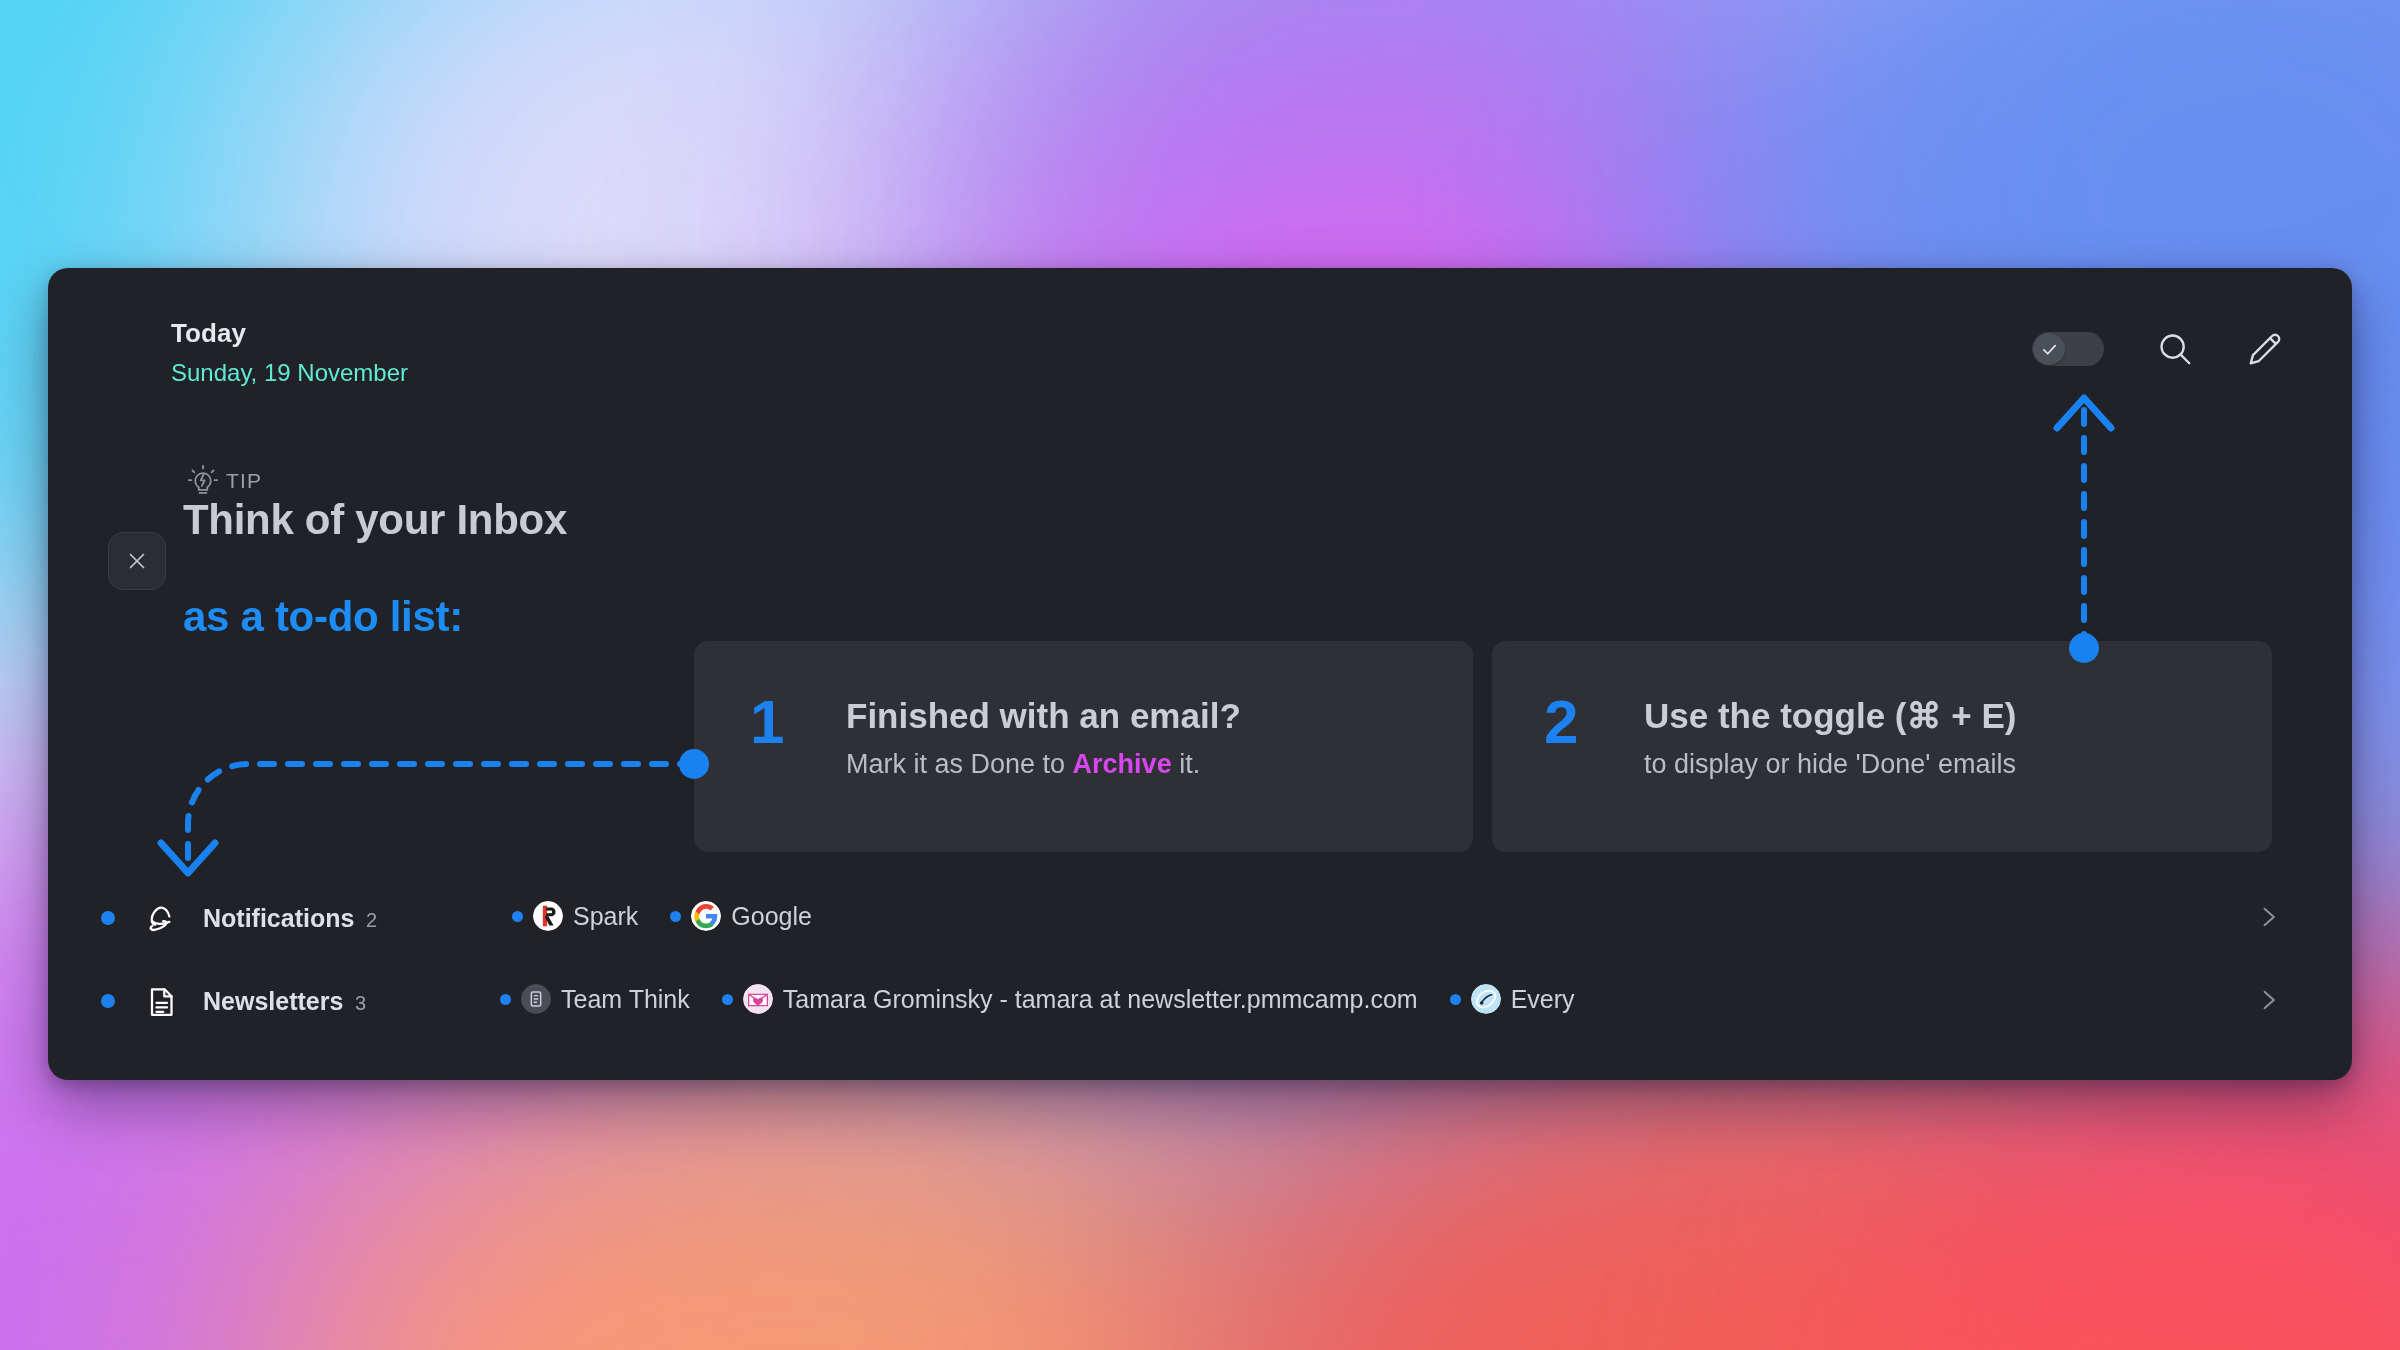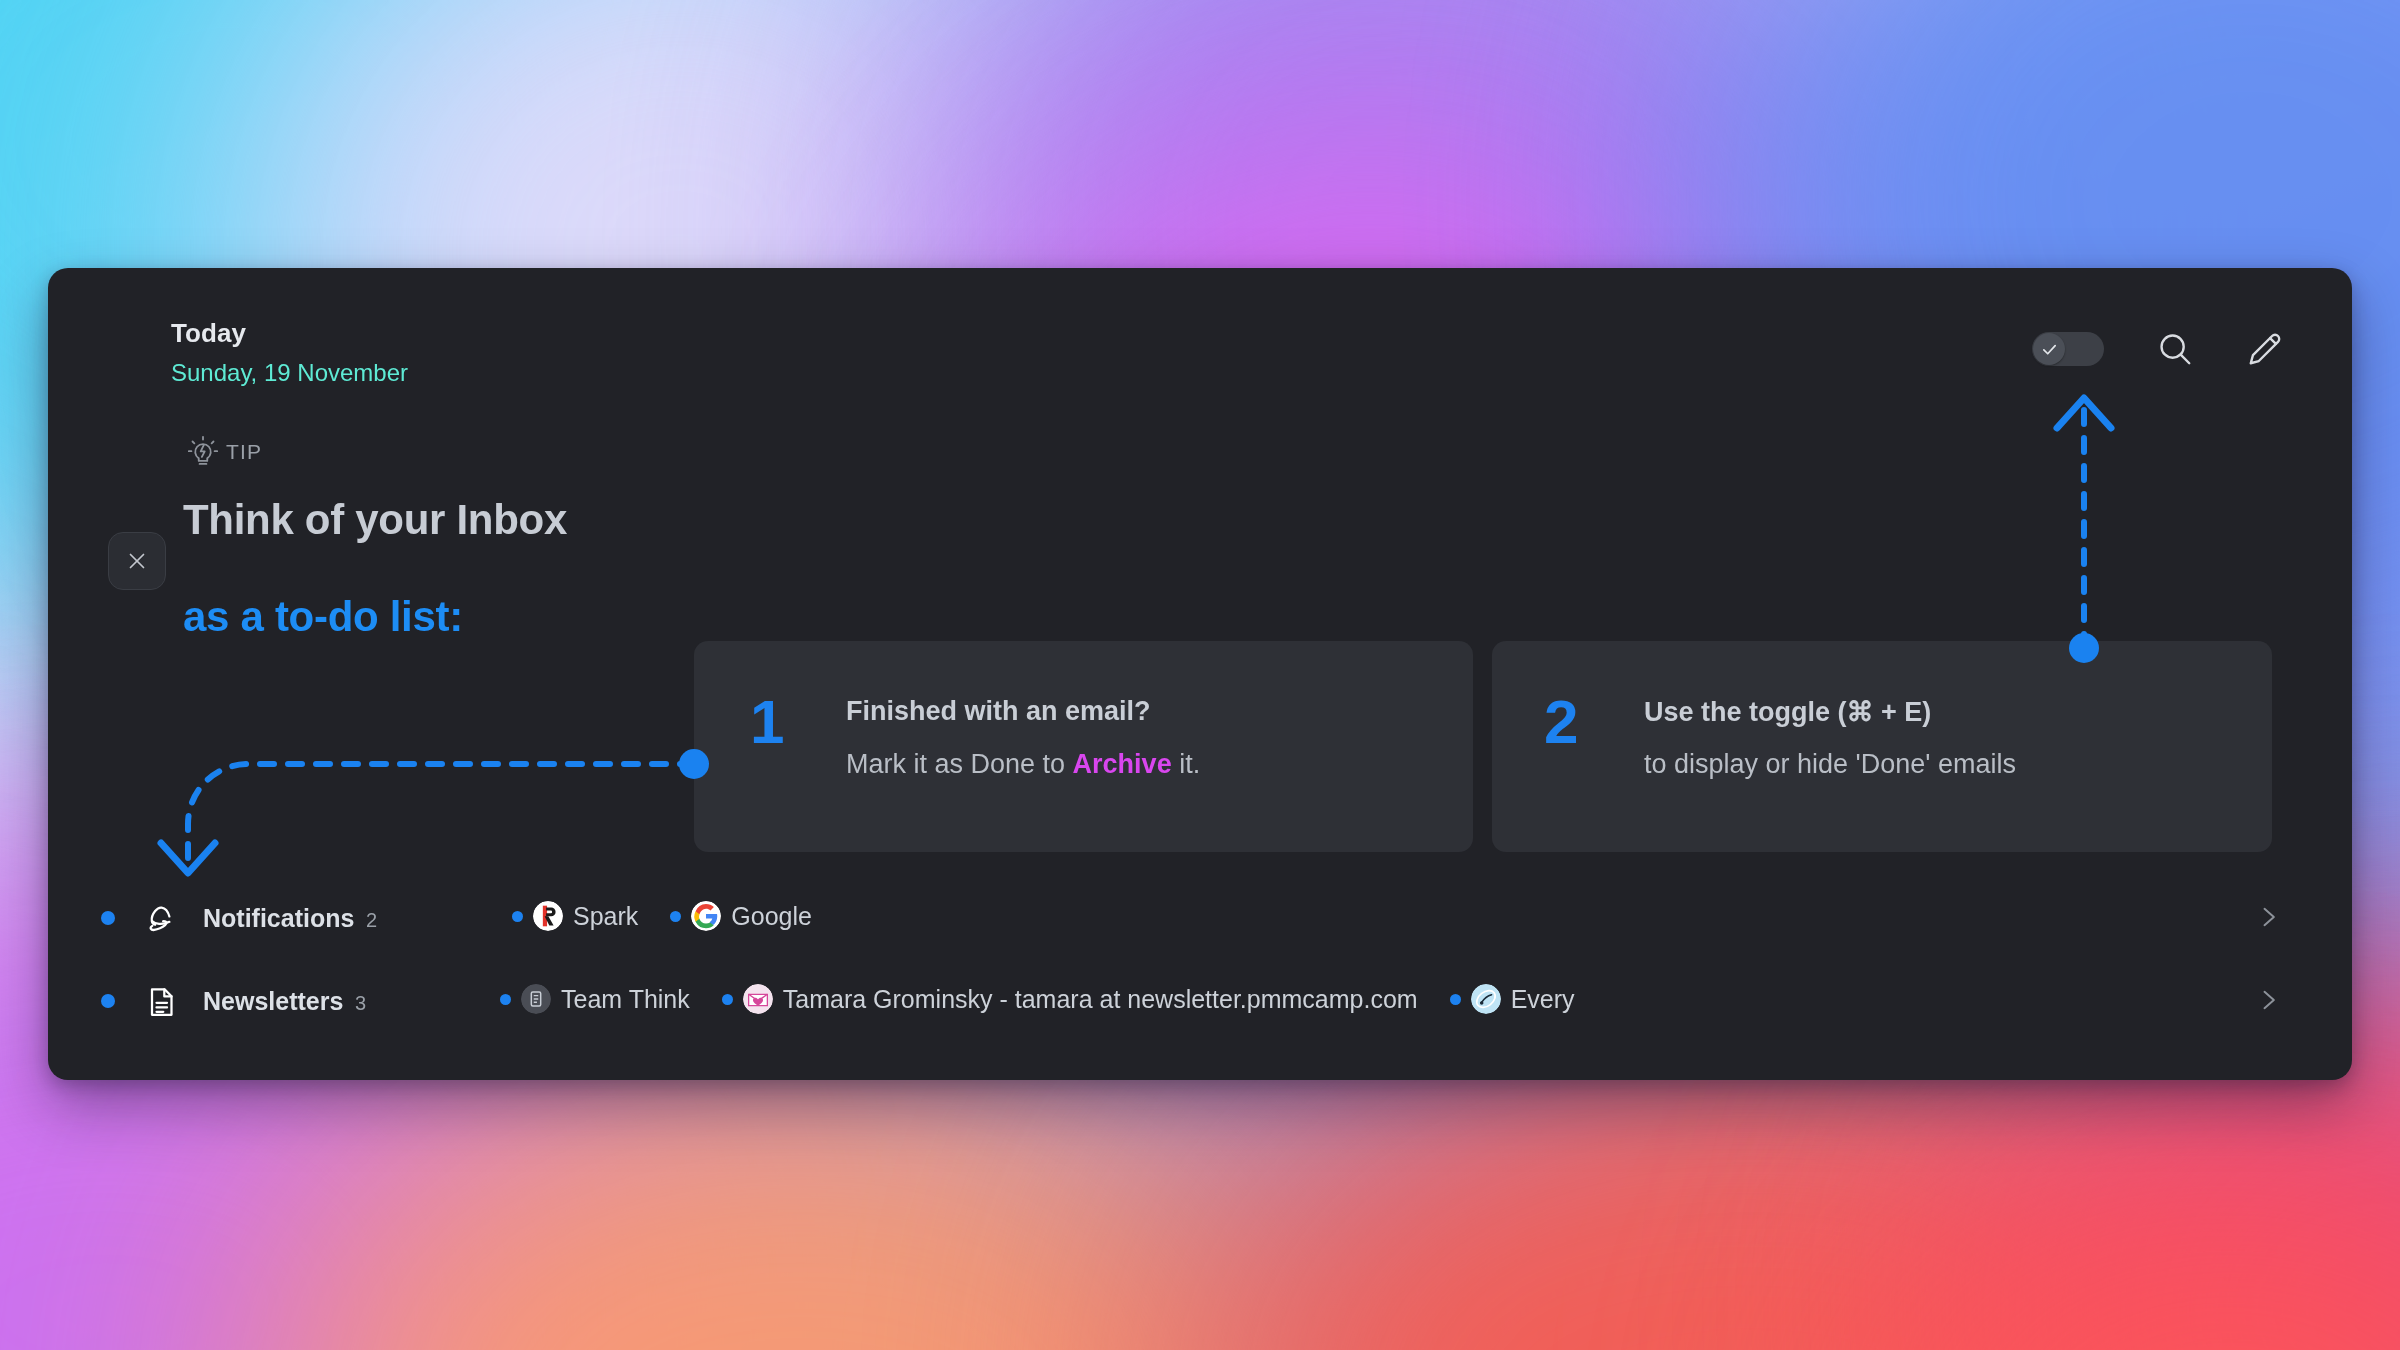--- a/index.html
+++ b/index.html
@@ -67,21 +67,21 @@
   
   .card{
     position:absolute; top:641px; height:211px; background:#2e3036; border-radius:14px;
   }
   #card1{ left:694px; width:779px; }
   #card2{ left:1492px; width:780px; }
   .card .num{
     position:absolute; left:56px; top:50px; font-size:62px; font-weight:bold; color:#1d82f0; line-height:1;
   }
   #card2 .num{ left:52px; }
-  .card .l1{ position:absolute; left:152px; top:55px; font-size:27px; font-weight:bold; color:#c9ced6; }
+  .card .l1{ position:absolute; left:152px; top:55px; font-size:35px; font-weight:bold; color:#c9ced6; }
   .card .l2{ position:absolute; left:152px; top:108px; font-size:27px; color:#b9bec6; }
   .card .l2 b{ color:#d946ef; }
 
   
   .row{ position:absolute; left:0; width:2304px; height:64px; }
   #row1{ top:885px; }
   #row2{ top:968px; }
   .row .dot{ position:absolute; left:101px; top:26px; width:14px; height:14px; border-radius:50%; background:#1d82f0; }
   .row .ricon{ position:absolute; left:143px; top:16px; width:36px; height:36px; color:#ffffff; }
   .row .name{ position:absolute; left:203px; top:19px; font-size:25px; font-weight:bold; color:#dde1e7; }
@@ -134,21 +134,21 @@
         </svg>
     </span>
     <span class="ic">
       <svg viewBox="0 0 24 24" fill="none" stroke="currentColor" stroke-width="1.5" stroke-linecap="round" stroke-linejoin="round">
           <path d="M20.2 3.8a2.6 2.6 0 0 0-3.7 0L4.4 15.9 3 21l5.1-1.4L20.2 7.5a2.6 2.6 0 0 0 0-3.7z"></path>
           <line x1="15.2" y1="5.1" x2="18.9" y2="8.8"></line>
         </svg>
     </span>
   </div>
 
-  <div class="tip-row" style="left:138px;top:167px;">
+  <div class="tip-row" style="left:138px;top:196px;">
     <span class="bulb">
       <svg viewBox="0 0 24 24" fill="none" stroke="currentColor" stroke-width="1.3" stroke-linecap="round" stroke-linejoin="round">
         <path d="M9 16.5a5.5 5.5 0 1 1 6 0v1.8h-6z"></path>
           <line x1="9.6" y1="20.4" x2="14.4" y2="20.4"></line>
         <line x1="12" y1="1.3" x2="12" y2="3.2"></line>
           <line x1="4.6" y1="4.6" x2="5.9" y2="5.9"></line>
         <line x1="19.4" y1="4.6" x2="18.1" y2="5.9"></line>
           <line x1="2" y1="11.4" x2="3.8" y2="11.4"></line>
         <line x1="22" y1="11.4" x2="20.2" y2="11.4"></line>
         <polyline points="12.6,7 10.4,11.6 13.2,11.6 11.2,15.4"></polyline>

